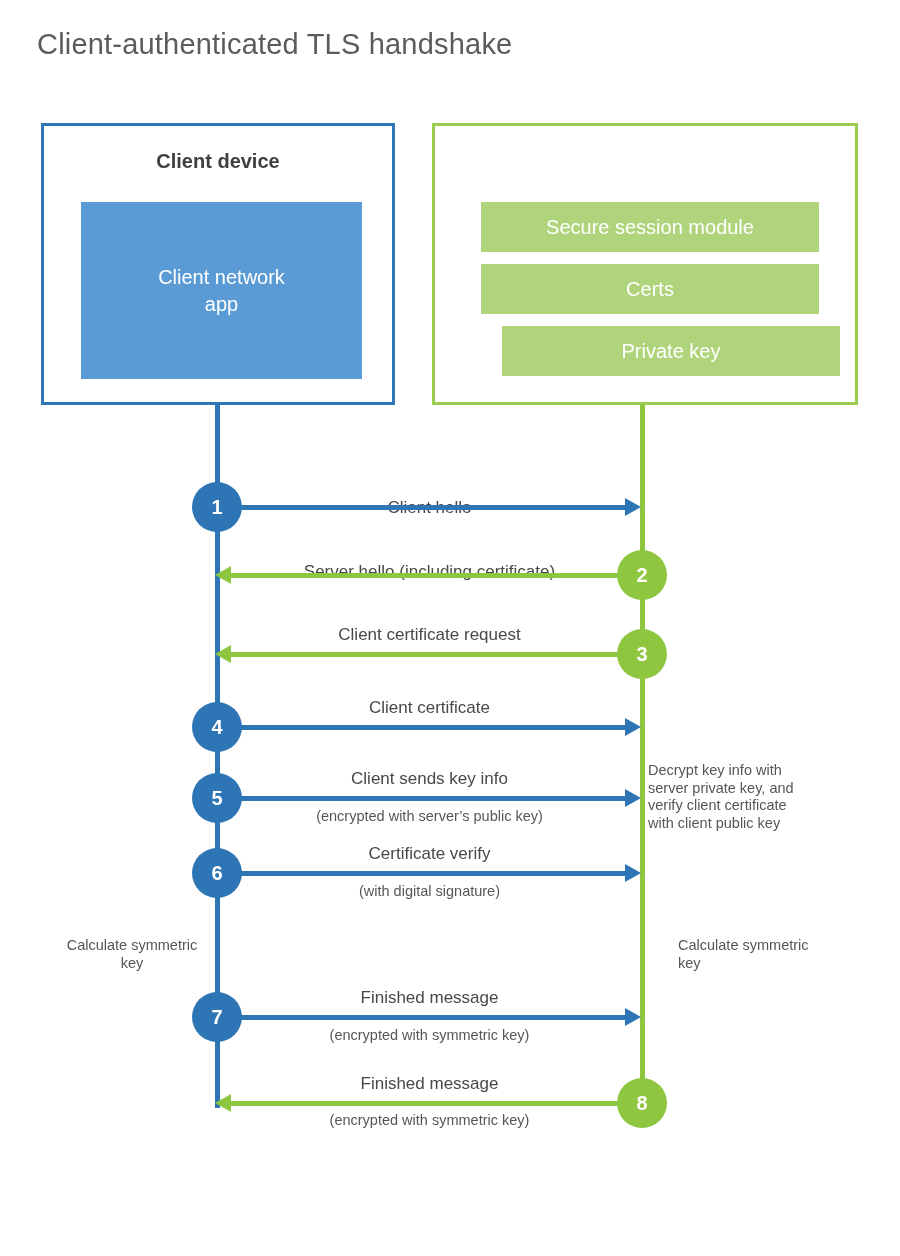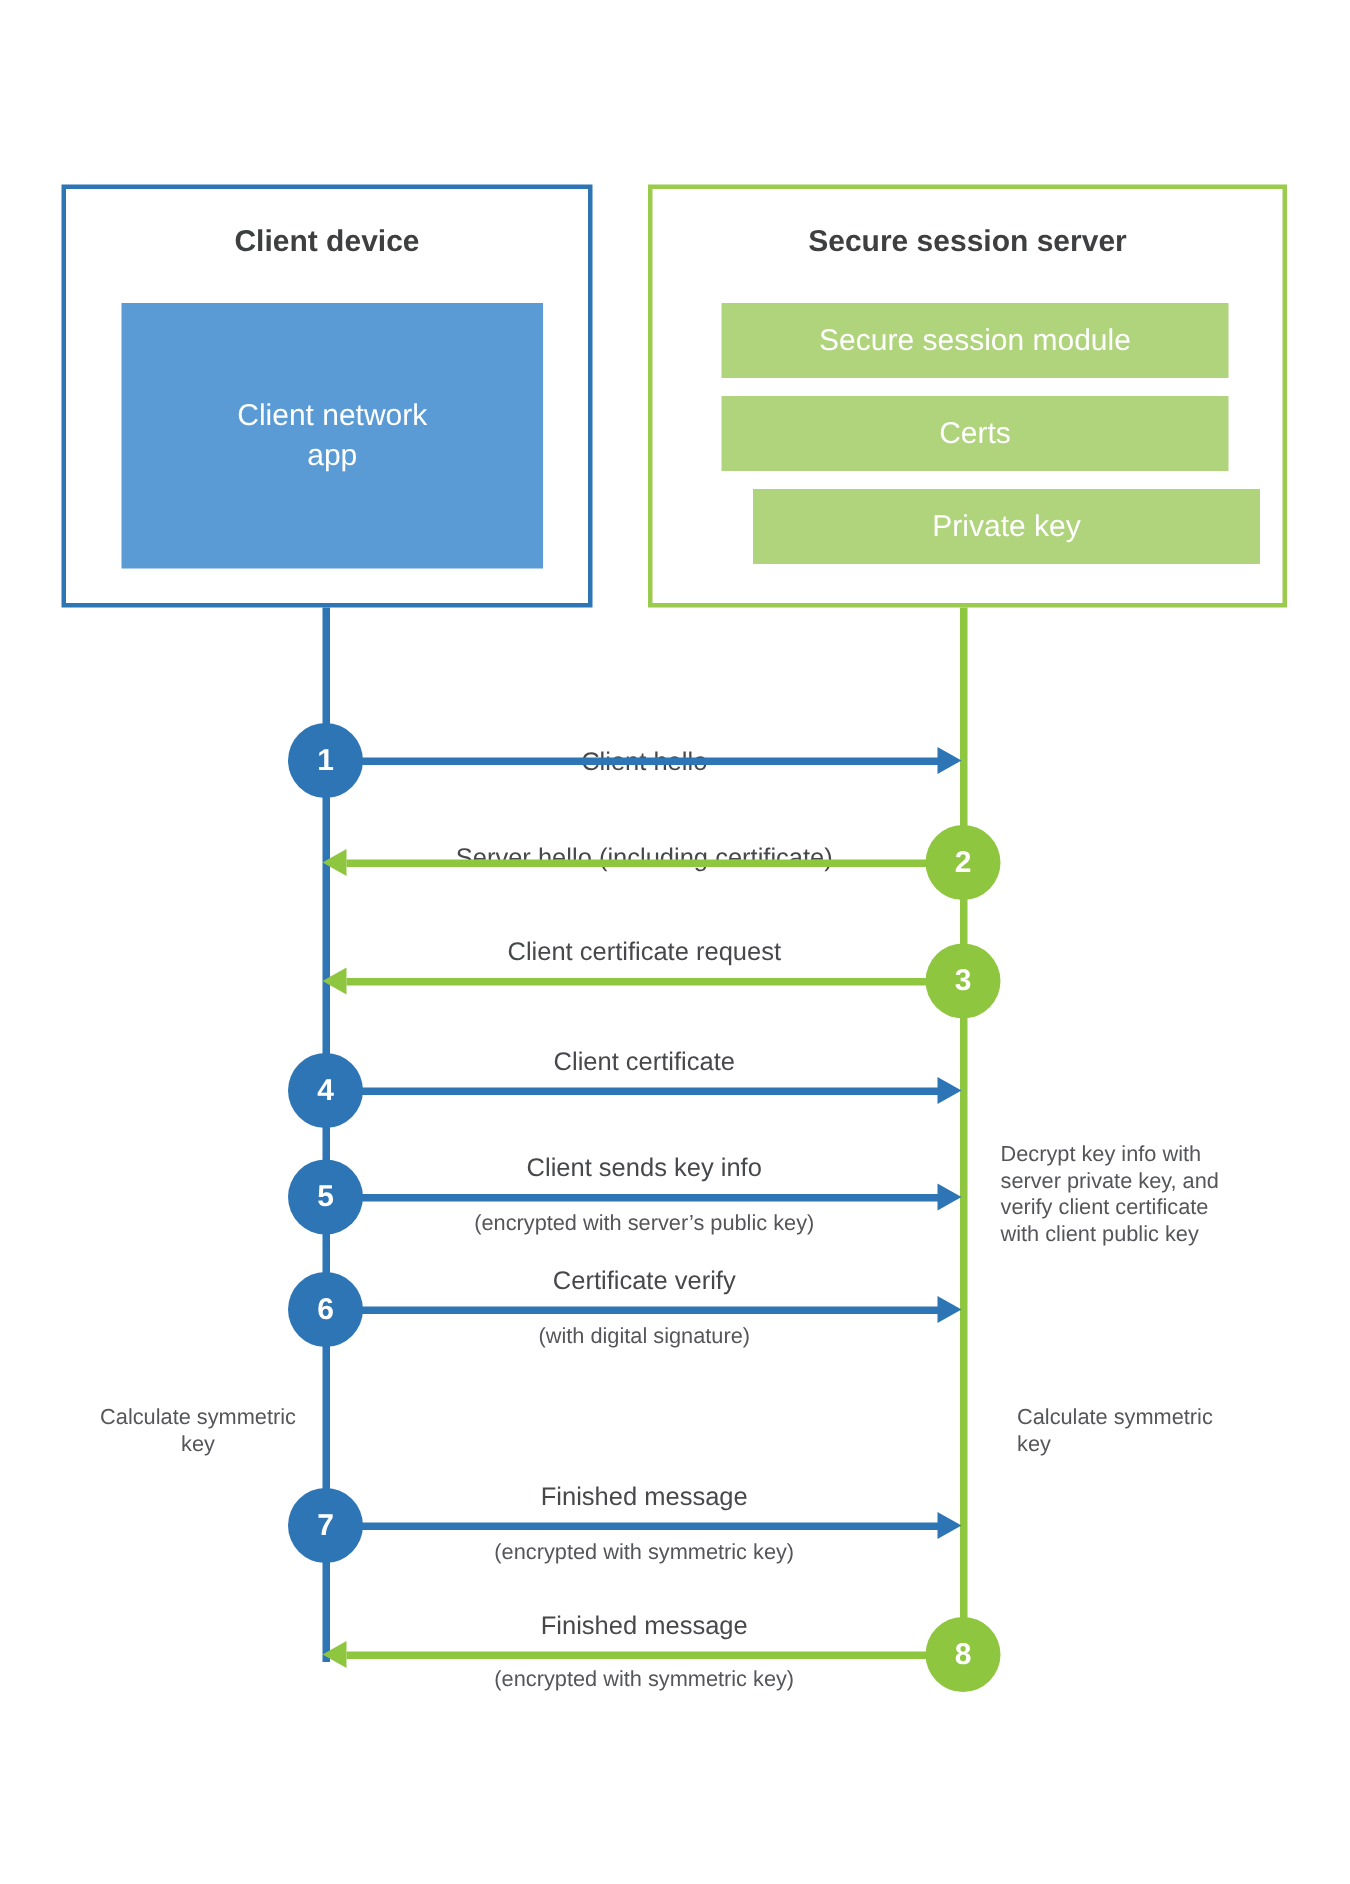--- a/index.html
+++ b/index.html
@@ -116,43 +116,43 @@
     color: #55565a;
   }
 
   
   .side-note {
     position: absolute;
     font-size: 14.5px;
     line-height: 17.5px;
     color: #55565a;
   }
-  .note-decrypt { left: 667px; top: 762px; width: 168px; text-align: left; }
+  .note-decrypt { left: 648px; top: 762px; width: 168px; text-align: left; }
   .note-calc-left { left: 62px; top: 937px; width: 140px; text-align: center; }
   .note-calc-right { left: 678px; top: 937px; width: 140px; text-align: left; }
 </style>
 </head>
 <body>
 
 <div class="canvas">
 
+  <div class="page-title">Client-authenticated TLS handshake</div>
 
   <div class="lifeline blue abs" style="left:215px; top:403px; height:705px;"></div>
   <div class="lifeline green abs" style="left:640px; top:403px; height:701px;"></div>
 
   <div class="actor-box blue" style="left:41px; width:354px;">
     <div class="actor-title">Client device</div>
     <div class="app-box">
       <div>Client network</div>
       <div>app</div>
     </div>
   </div>
 
   <div class="actor-box green" style="left:432px; width:426px;">
-    <div class="actor-title">Secure session server</div>
     <div class="module-bar" style="top:76px;">Secure session module</div>
     <div class="module-bar" style="top:138px;">Certs</div>
     <div class="module-bar" style="top:200px;margin-left:21px;">Private key</div>
   </div>
 
   <div>
     <div class="mlabel" style="top:498px;">Client hello</div>
     <div class="mline blue" style="left:217px; top:505px; width:410px;"></div>
     <div class="mhead right" style="left:625px; top:498px;"></div>
     <div class="badge blue" style="left:192px; top:482px;">1</div>

